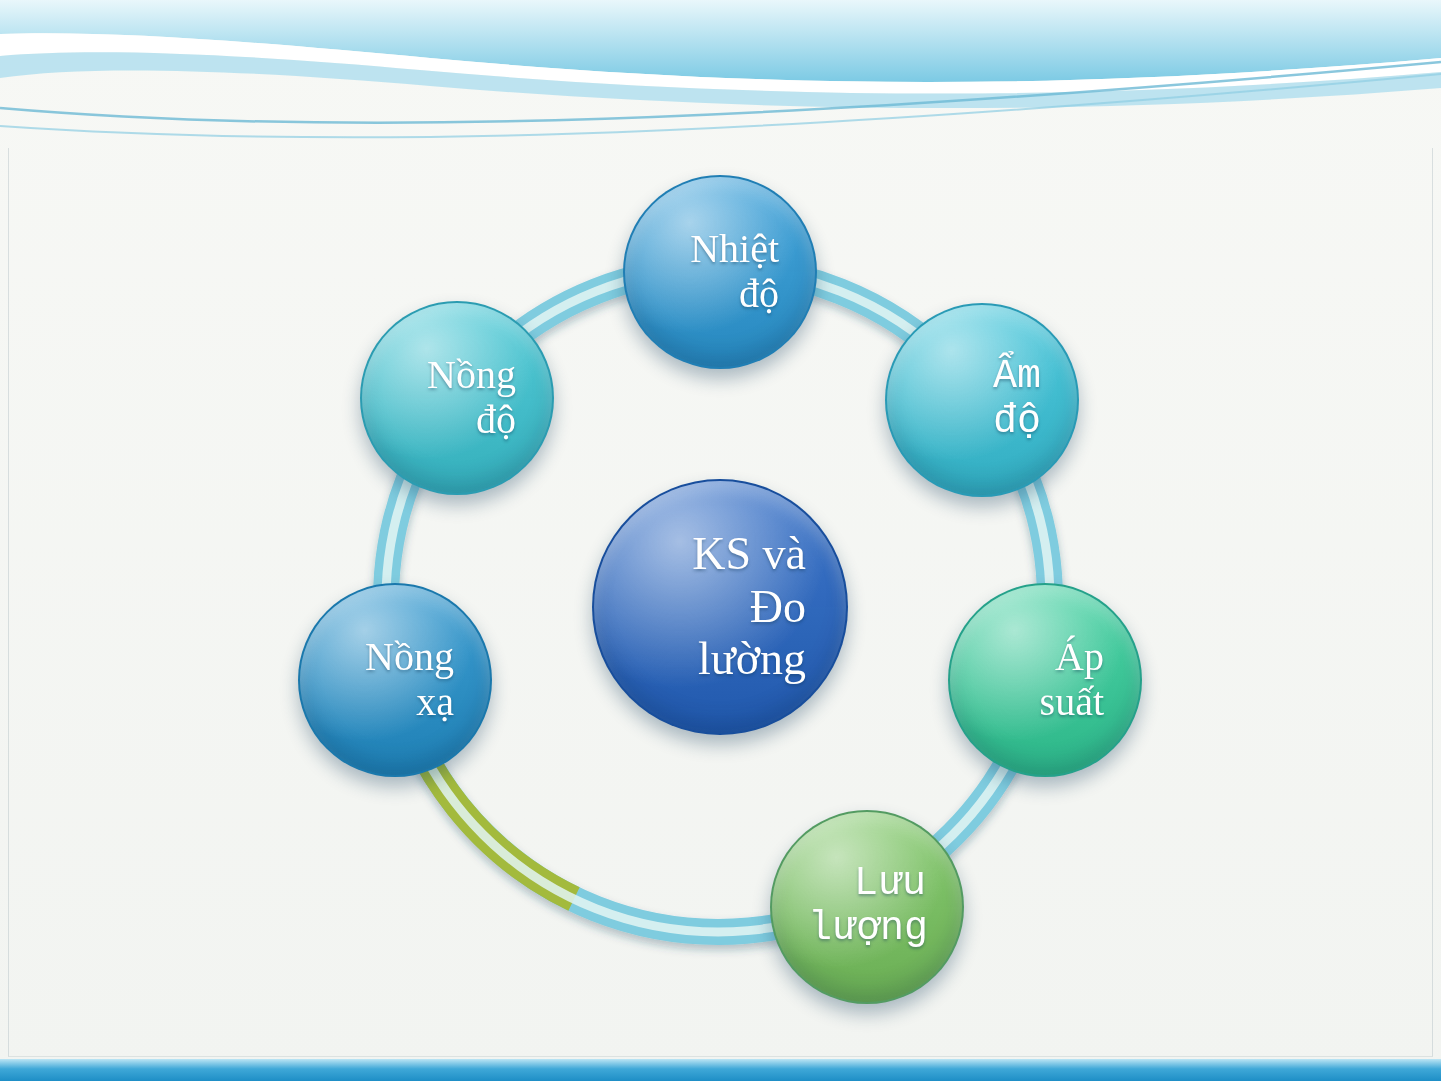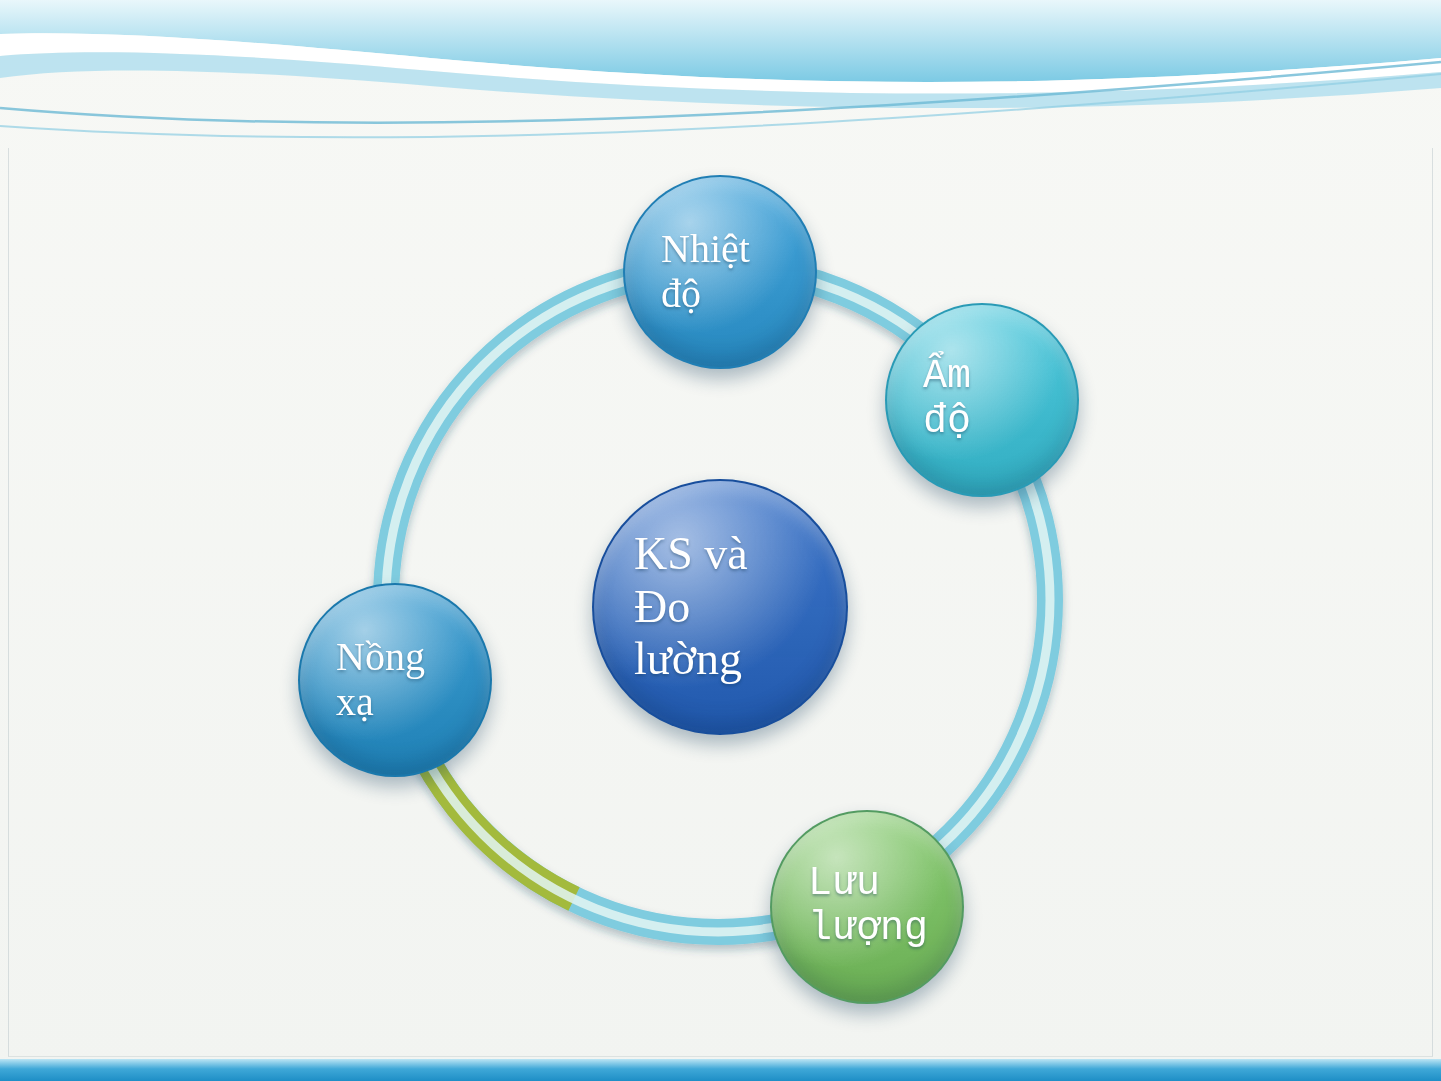--- a/index.html
+++ b/index.html
@@ -36,21 +36,21 @@
     z-index: 2;
   }
   .node {
     position: absolute;
     width: 190px;
     height: 190px;
     border-radius: 50%;
     display: flex;
     align-items: center;
     justify-content: center;
-    text-align: left;
+    text-align: right;
     z-index: 3;
     border: 2px solid rgba(8, 70, 110, 0.32);
     box-shadow:
       0 10px 18px rgba(20, 60, 90, 0.32),
       inset 0 -12px 20px rgba(0, 30, 60, 0.18),
       inset 0 10px 14px rgba(255, 255, 255, 0.25);
   }
   .node::before {
     content: "";
     position: absolute;
@@ -136,26 +136,32 @@
   </div>
 
   <div class="node n1" style="background-color: rgb(44, 153, 214);">
     <span class="label">Nhiệt độ</span>
   </div>
 
   <div class="node n2" style="background-color: rgb(56, 194, 216);">
     <span class="label">Ẩm độ</span>
   </div>
 
+  <div class="node n3" style="background-color: rgb(51, 204, 153);">
+    <span class="label">Áp suất</span>
+  </div>
 
   <div class="node n4" style="background-color: rgb(119, 195, 94); font-family: Liberation Mono, monospace;">
     <span class="label">Lưu lượng</span>
   </div>
 
 
   <div class="node n6" style="background-color: rgb(35, 144, 203);">
     <span class="label">Nồng xạ</span>
   </div>
 
+  <div class="node n7" style="background-color: rgb(60, 196, 210);">
+    <span class="label">Nồng độ</span>
+  </div>
 
   <div class="footer-bar"></div>
 
 </div>
 
 </body></html>

